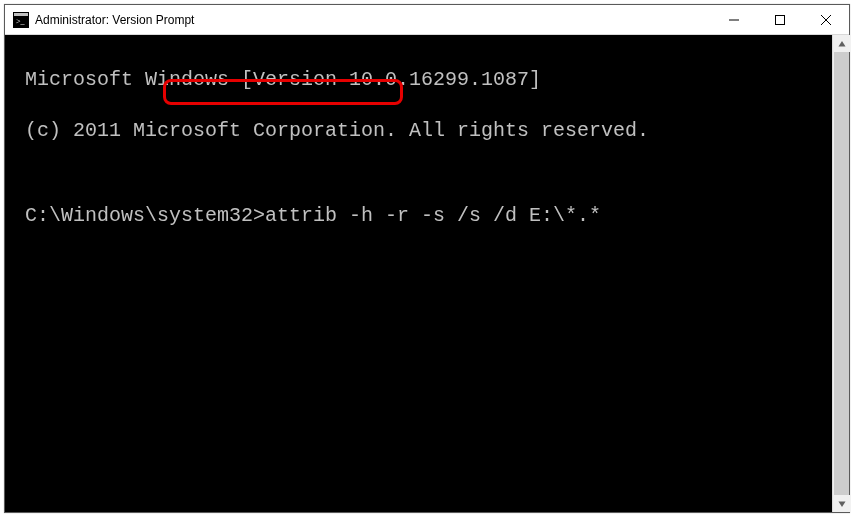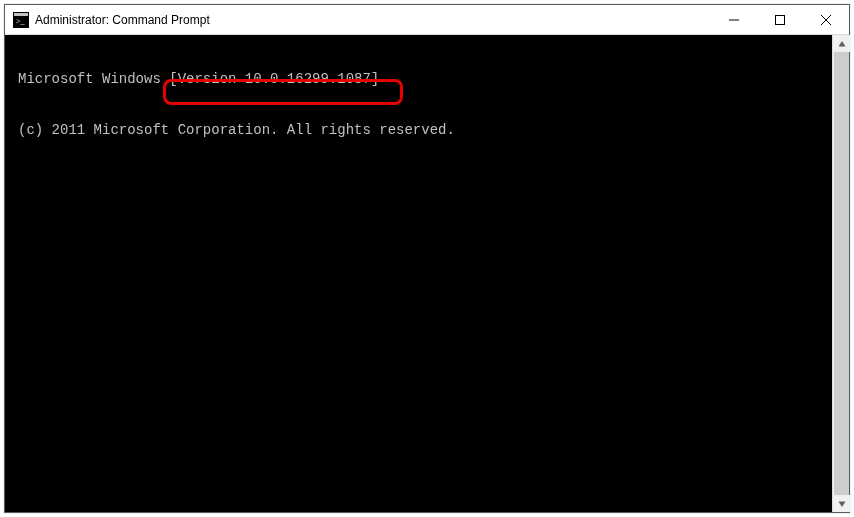--- a/index.html
+++ b/index.html
@@ -64,23 +64,23 @@
       top: 30px;
       right: 0;
       bottom: 0;
       display: flex;
     }
     .terminal {
       flex: 1;
       background: #000;
       color: #c0c0c0;
       font-family: Consolas, "Courier New", monospace;
-      font-size: 14px;
+      font-size: 20px;
       line-height: 17px;
-      padding: 2px 4px 2px 13px;
+      padding: 2px 4px 2px 20px;
       white-space: pre;
       overflow: hidden;
       position: relative;
     }
     .terminal .row { white-space: pre; }
     .highlight-box {
       position: absolute;
       border: 3px solid #e60000;
       border-radius: 8px;
       pointer-events: none;
@@ -118,21 +118,21 @@
 <div class="window">
   <div class="titlebar">
     <span class="icon-slot">
       <svg viewBox="0 0 16 16">
           <rect x="0" y="0" width="16" height="16" fill="#000"></rect>
           <rect x="1" y="1" width="14" height="3" fill="#bfbfbf"></rect>
           <rect x="1" y="4" width="14" height="11" fill="#000"></rect>
           <text x="3" y="12" font-size="8" fill="#fff" font-family="Consolas">&gt;_</text>
         </svg>
     </span>
-    <span class="title">Administrator: Command Prompt</span>
+    <span class="title">Administrator: Version Prompt</span>
     <div class="win-controls">
       <button class="win-btn">
         <svg viewBox="0 0 10 10">
             <rect x="0" y="4.5" width="10" height="1" fill="#000"></rect>
           </svg>
       </button>
       <button class="win-btn">
         <svg viewBox="0 0 10 10">
             <rect x="0.5" y="0.5" width="9" height="9" fill="none" stroke="#000" stroke-width="1"></rect>
           </svg>
@@ -144,20 +144,21 @@
           </svg>
       </button>
     </div>
   </div>
 
   <div class="client">
     <div class="terminal">
       <div class="row">Microsoft Windows [Version 10.0.16299.1087]</div>
       <div class="row">(c) 2011 Microsoft Corporation. All rights reserved.</div>
       <div class="row"></div>
+      <div class="row"><span>C:\Windows\system32&gt;</span><span>attrib -h -r -s /s /d E:\*.*</span></div>
       <div class="highlight-box" style="left: 158px; top: 44px; width: 240px; height: 26px;"></div>
     </div>
     <div class="scrollbar">
       <div class="scroll-arrow top">
         <svg viewBox="0 0 8 8">
             <polygon points="4,1 7.5,6.5 0.5,6.5"></polygon>
           </svg>
       </div>
       <div class="scroll-thumb" style="top:17px;height:444px;"></div>
       <div class="scroll-arrow bottom">

